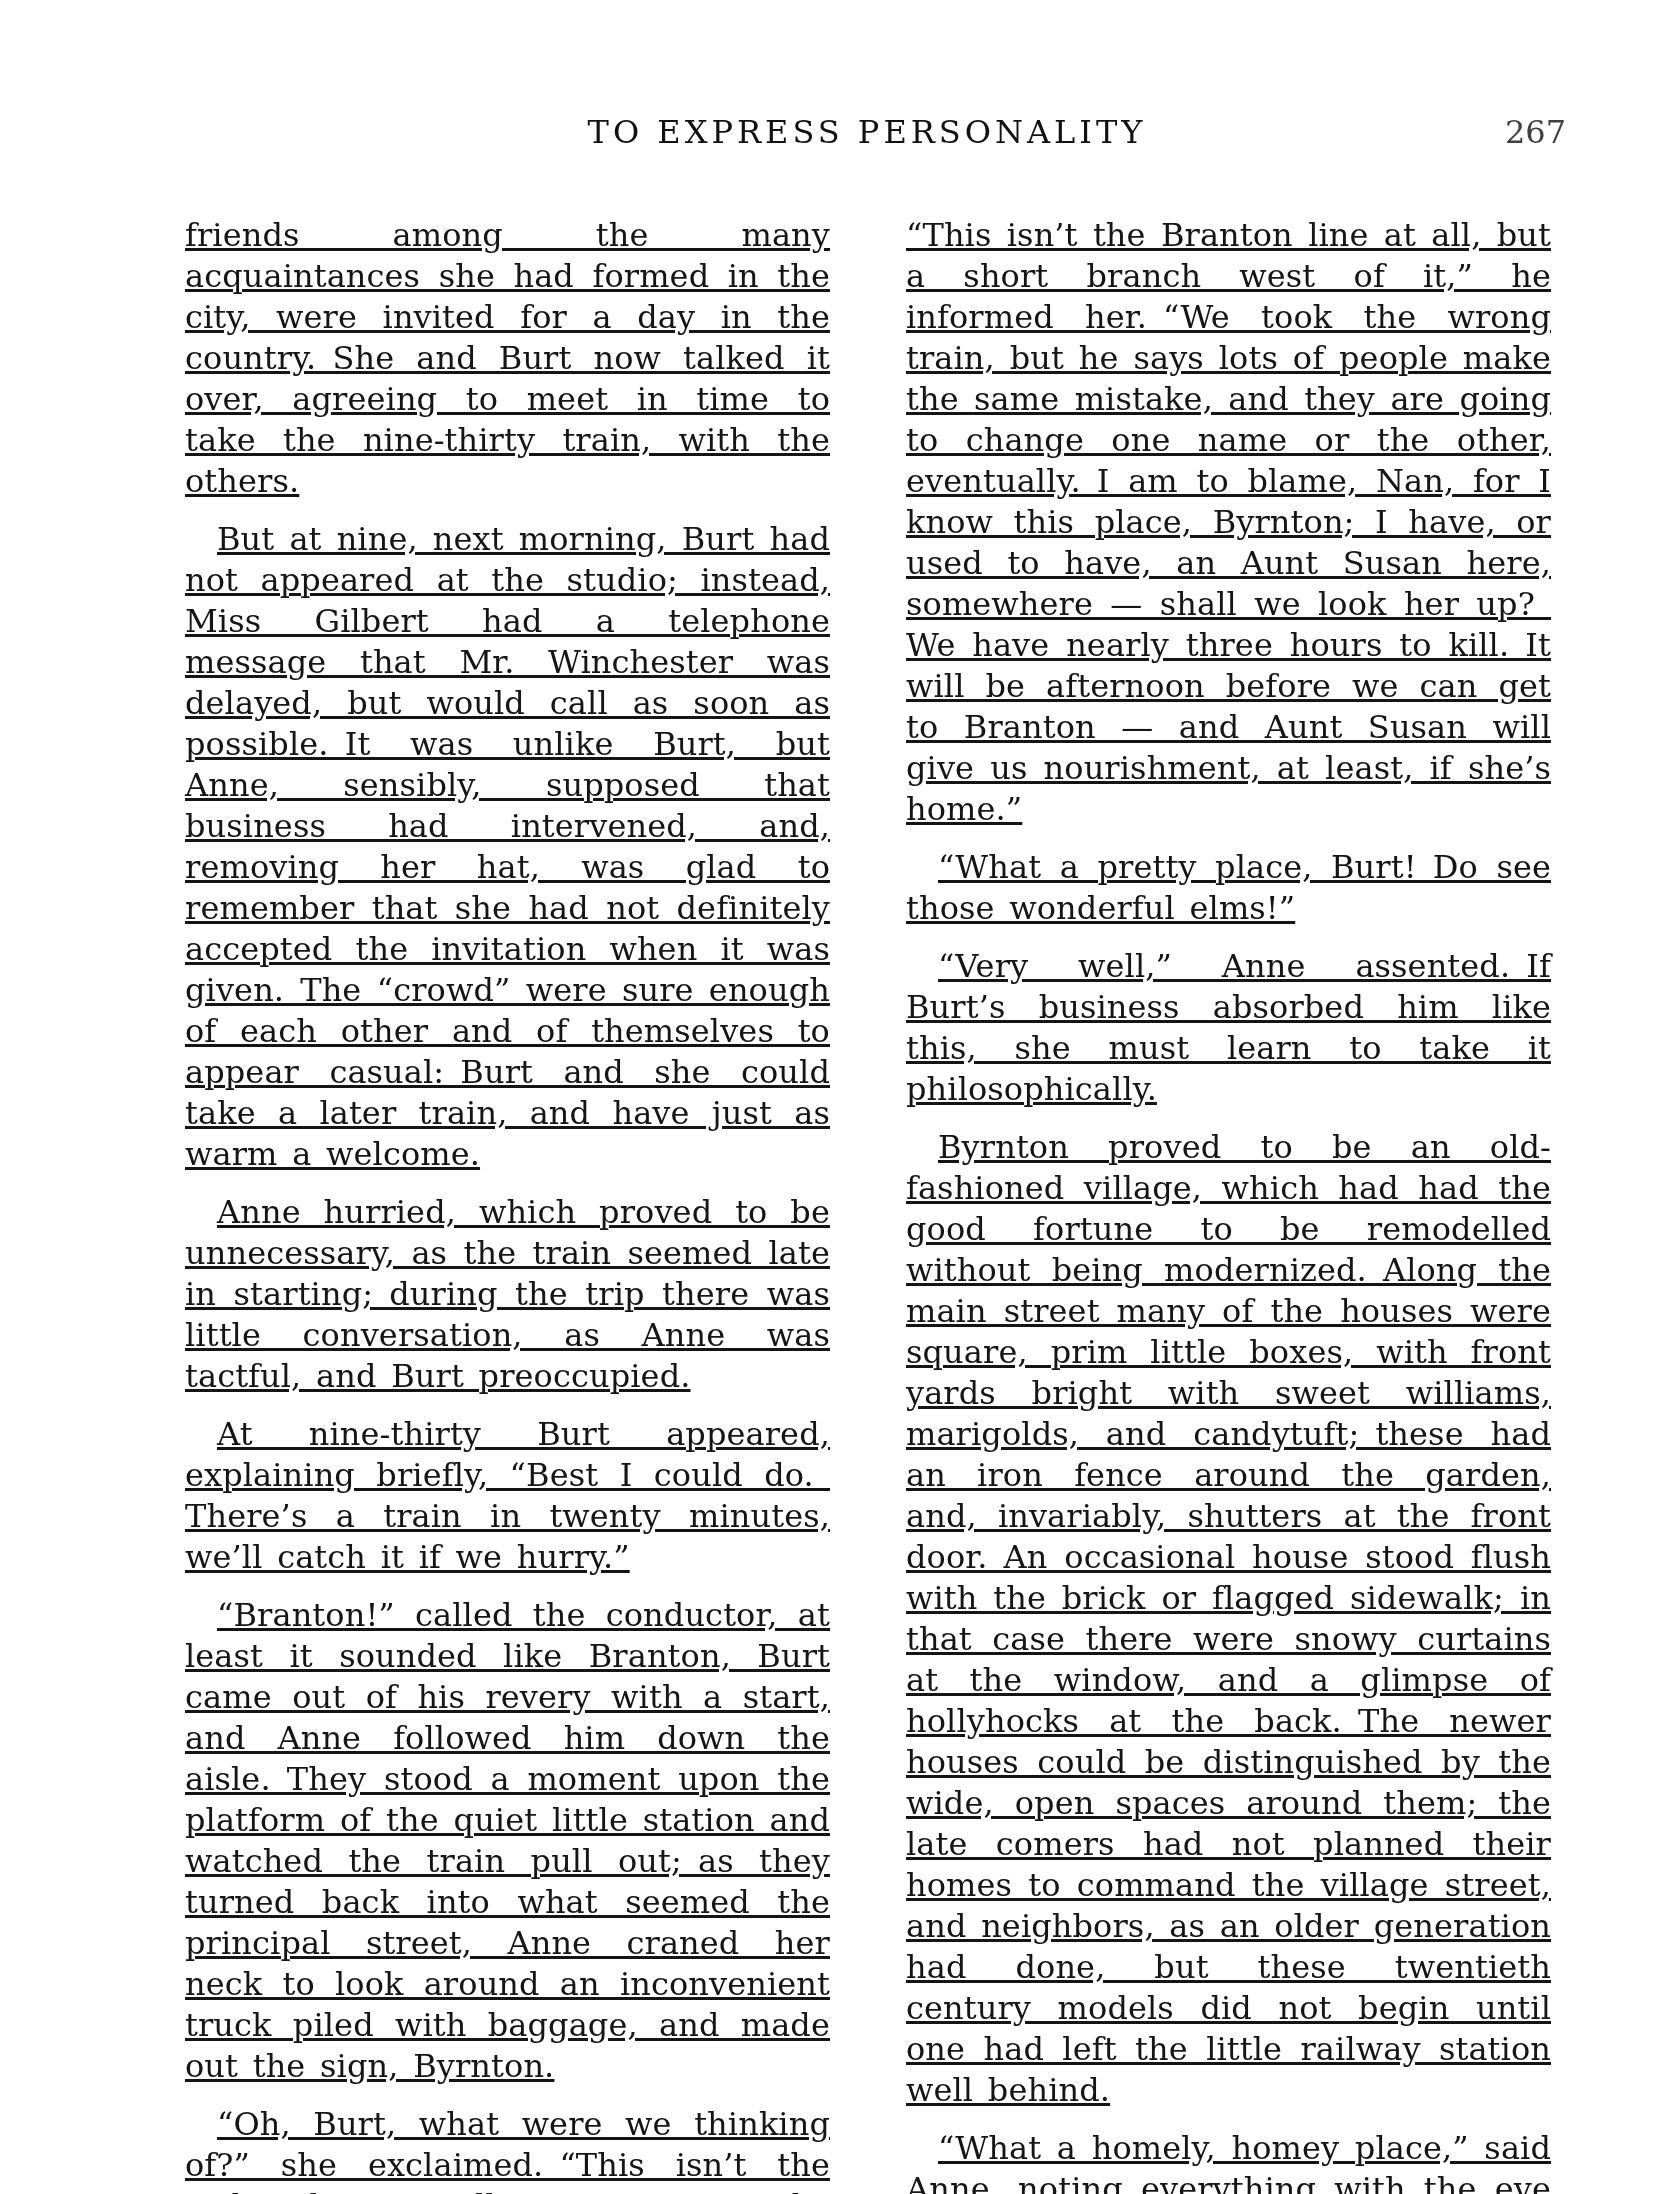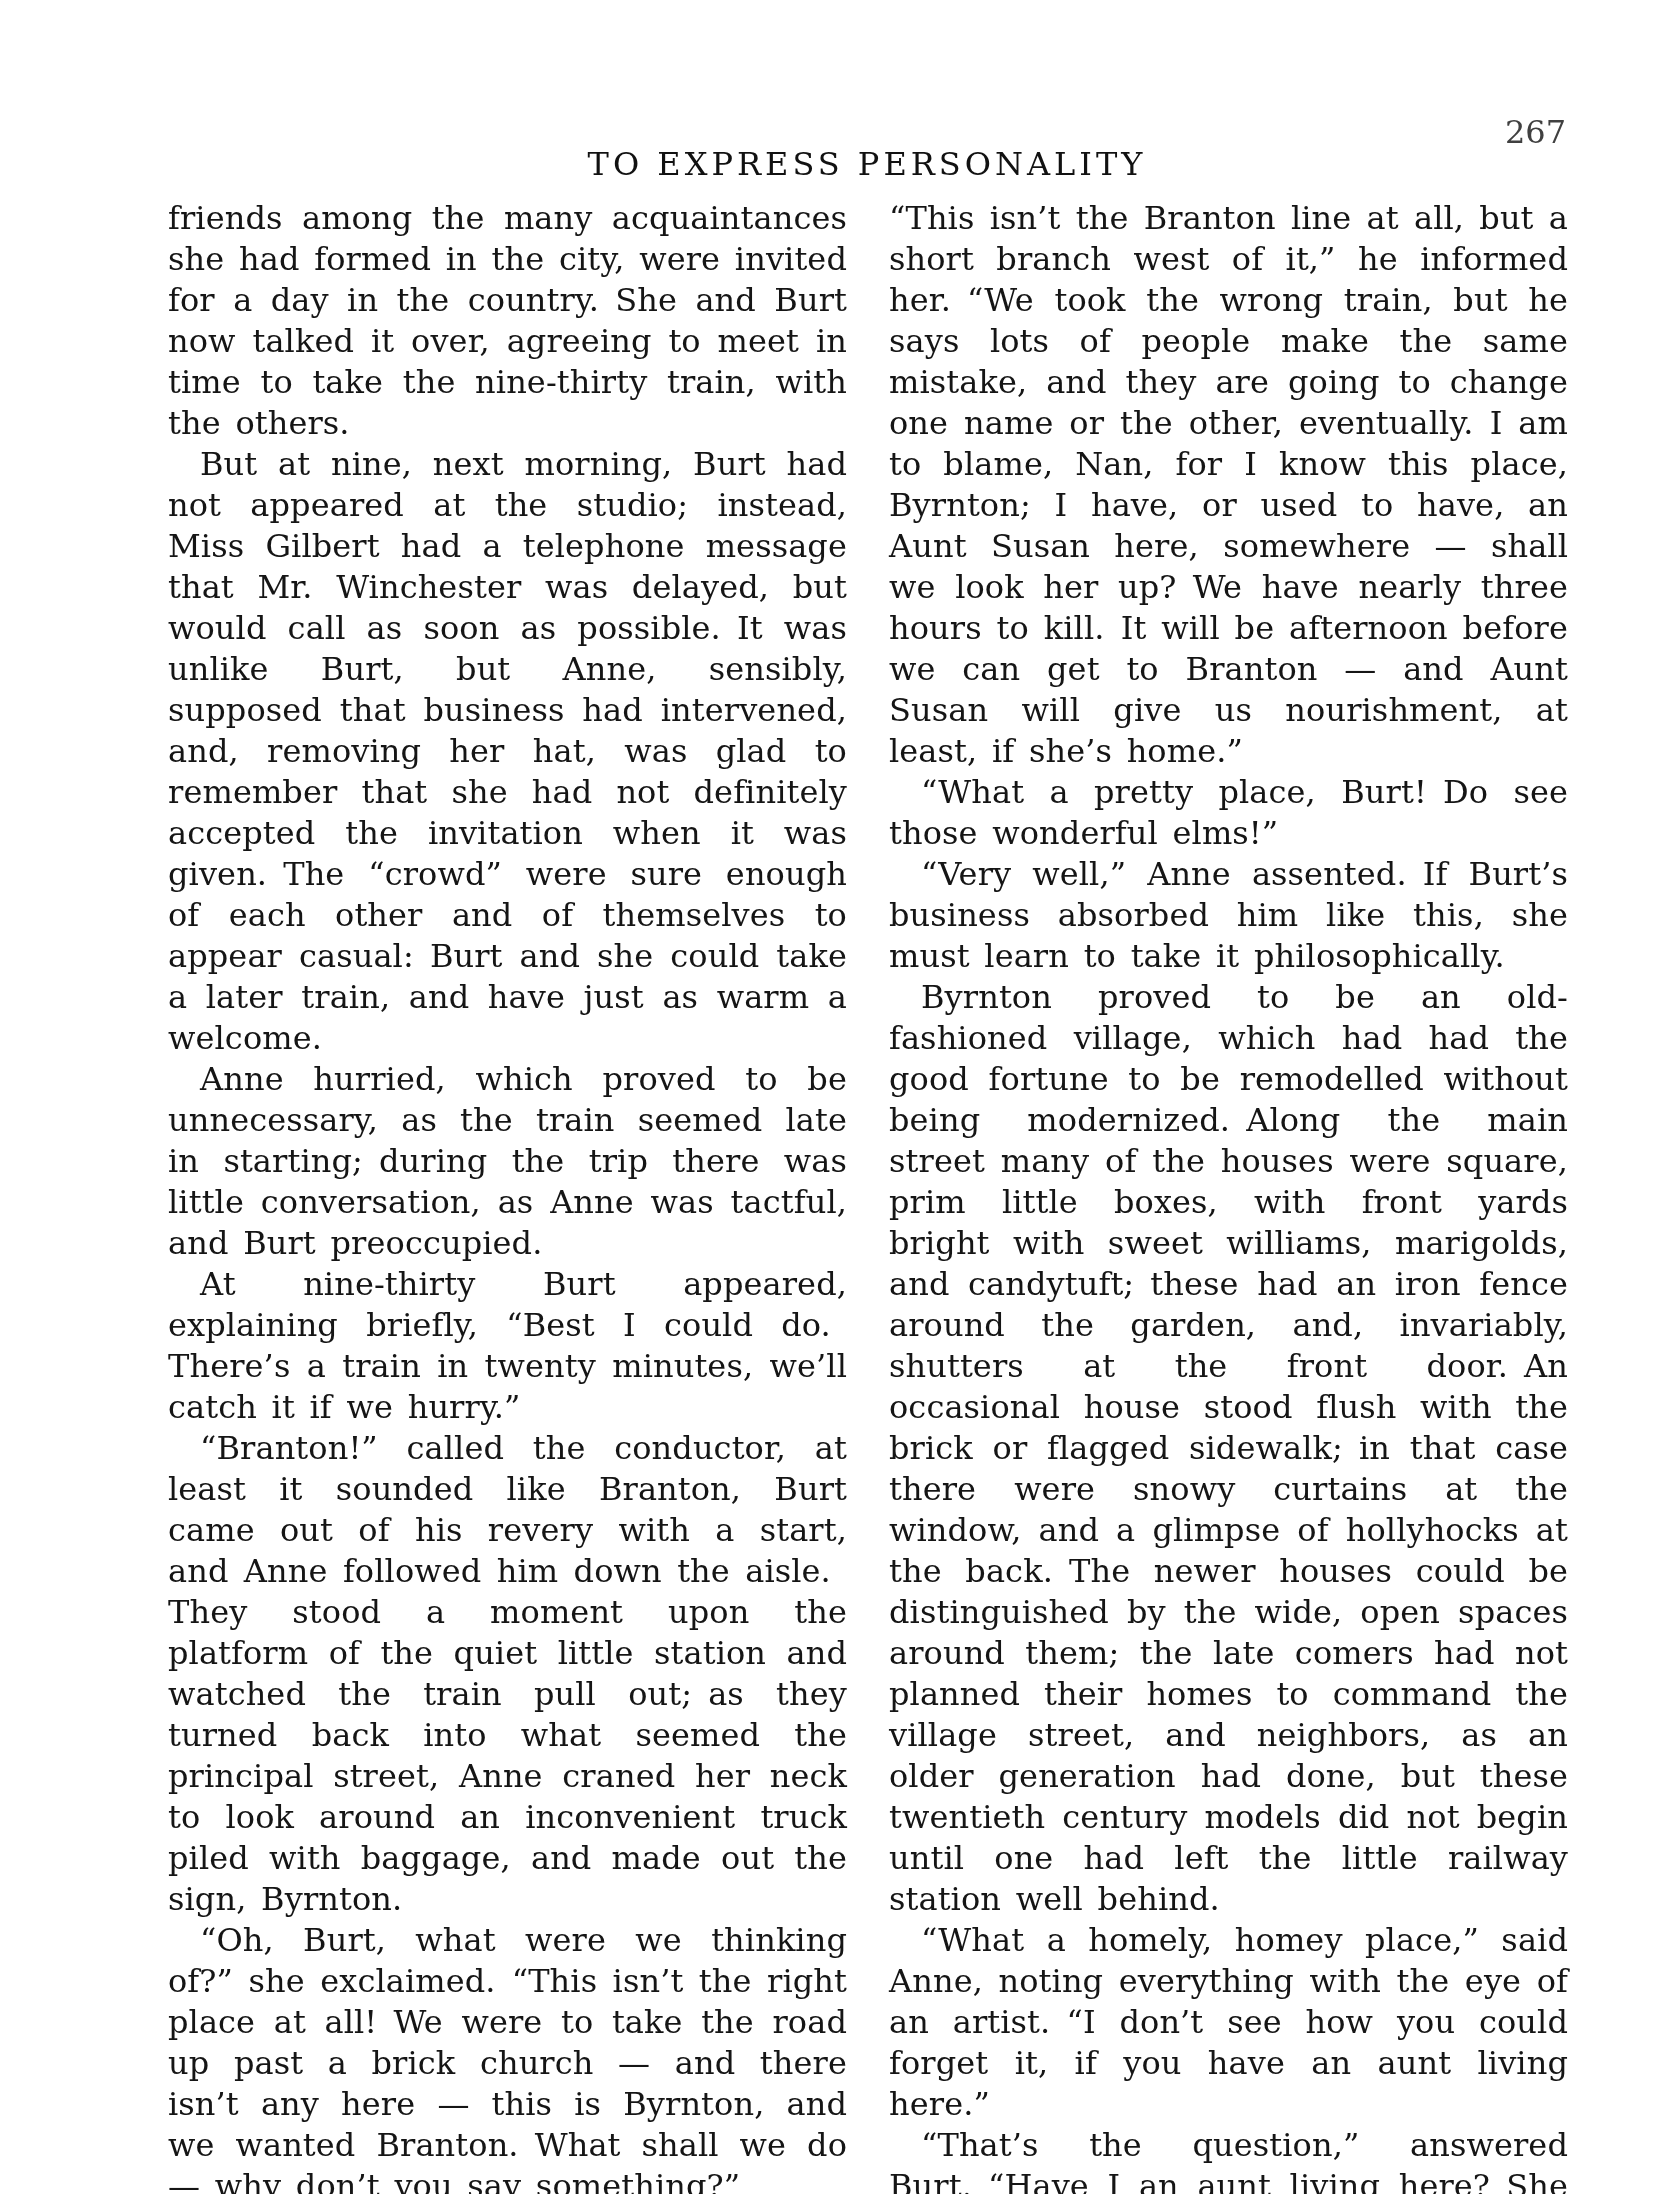--- a/index.html
+++ b/index.html
@@ -25,21 +25,20 @@
   }
   .head-title {
     position: absolute;
     left: 50%;
     top: 0;
     transform: translateX(-50%);
     font-size: 32px;
     letter-spacing: 4px;
     white-space: nowrap;
     color: #111111;
-    margin-top: 32px;
   }
   .page-num {
     position: absolute;
     right: 0;
     top: 0;
     font-size: 32px;
     color: #404040;
   }
   .columns {
     position: absolute;
@@ -51,22 +50,23 @@
   }
   .column {
     width: 679px;
     font-size: 32px;
     line-height: 41px;
     text-align: justify;
     word-spacing: 4.4px;
     letter-spacing: 0.1px;
   }
   .para {
-    margin: 0;
+    margin: 17px;
     padding: 0;
+    text-decoration: underline;
   }
   .para.indent {
     text-indent: 32px;
   }
 </style>
 </head>
 <body>
 
 <div class="page">
   <header class="running-head">

